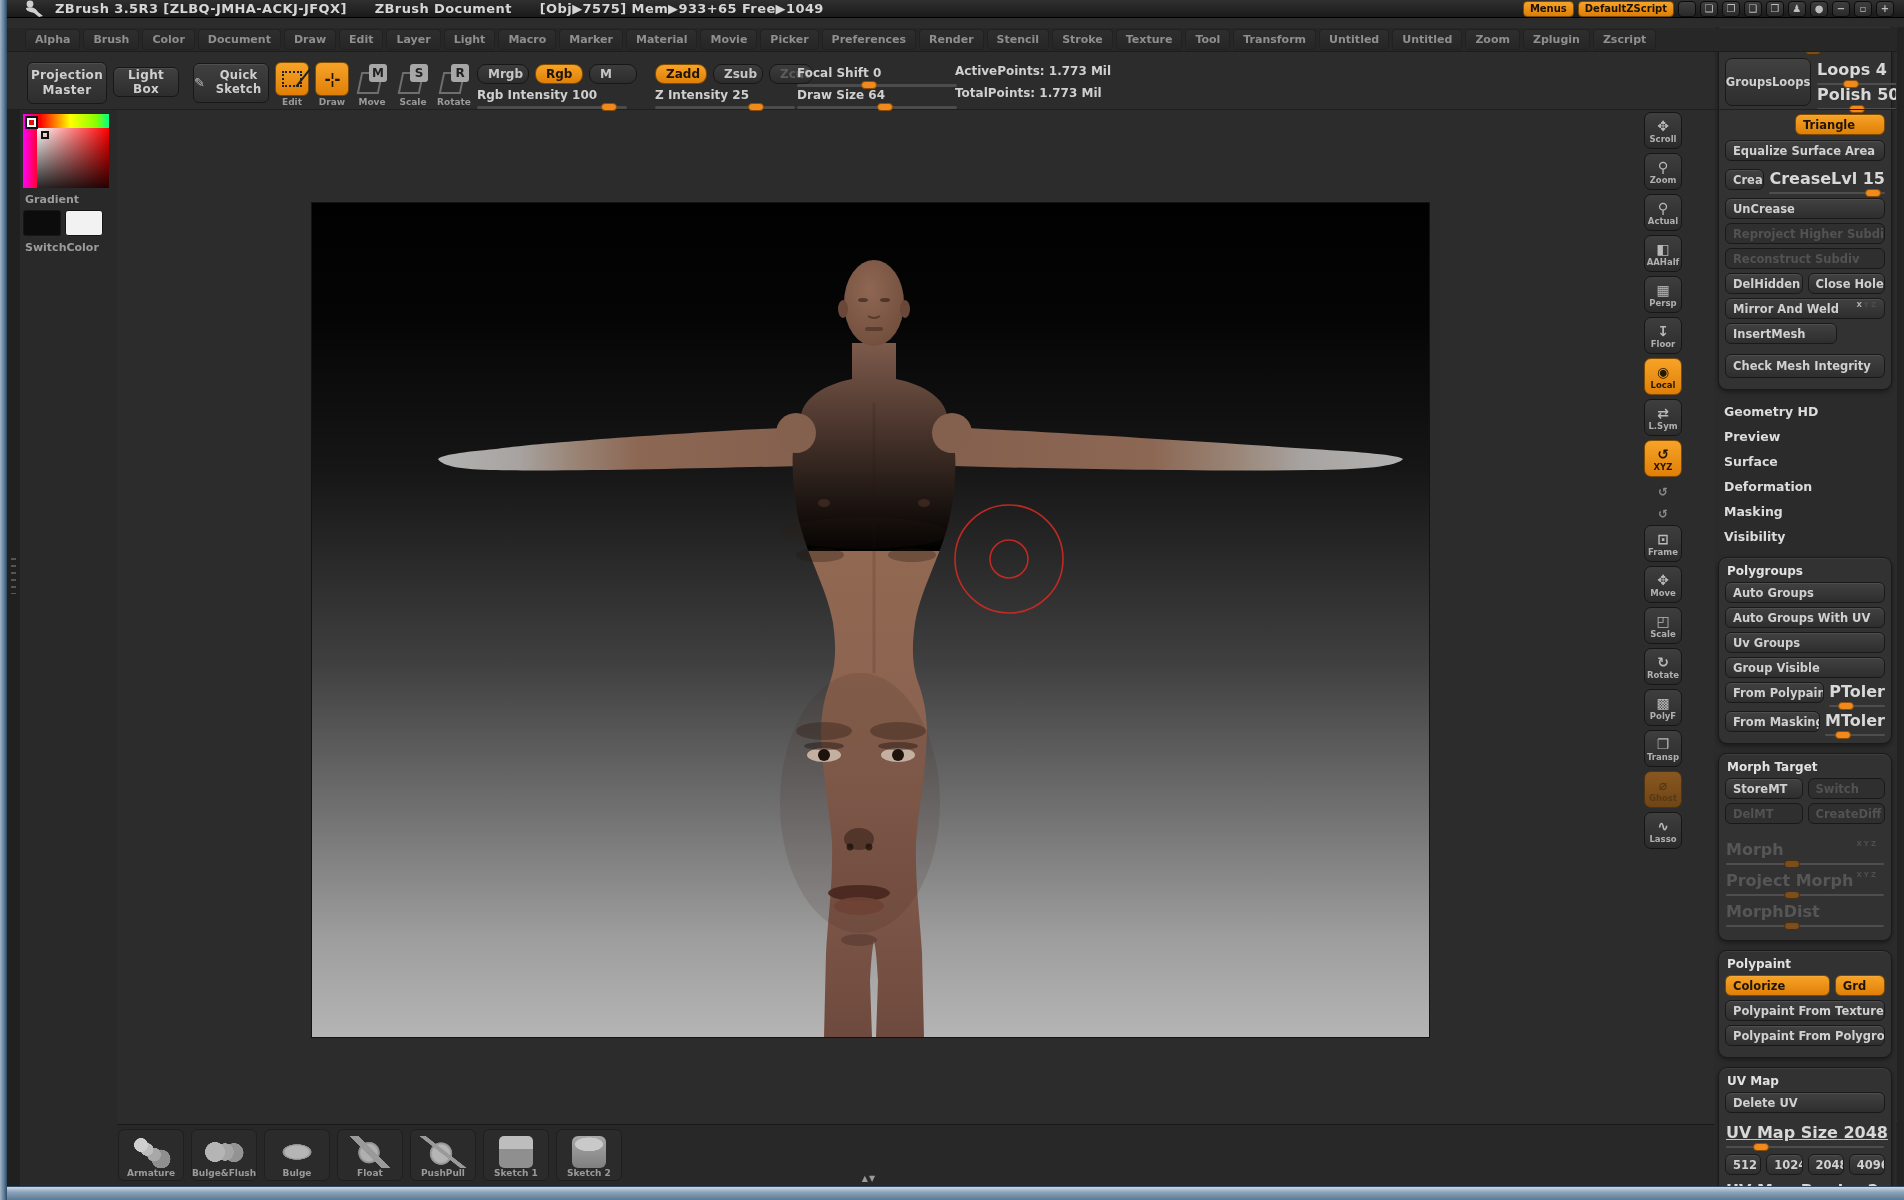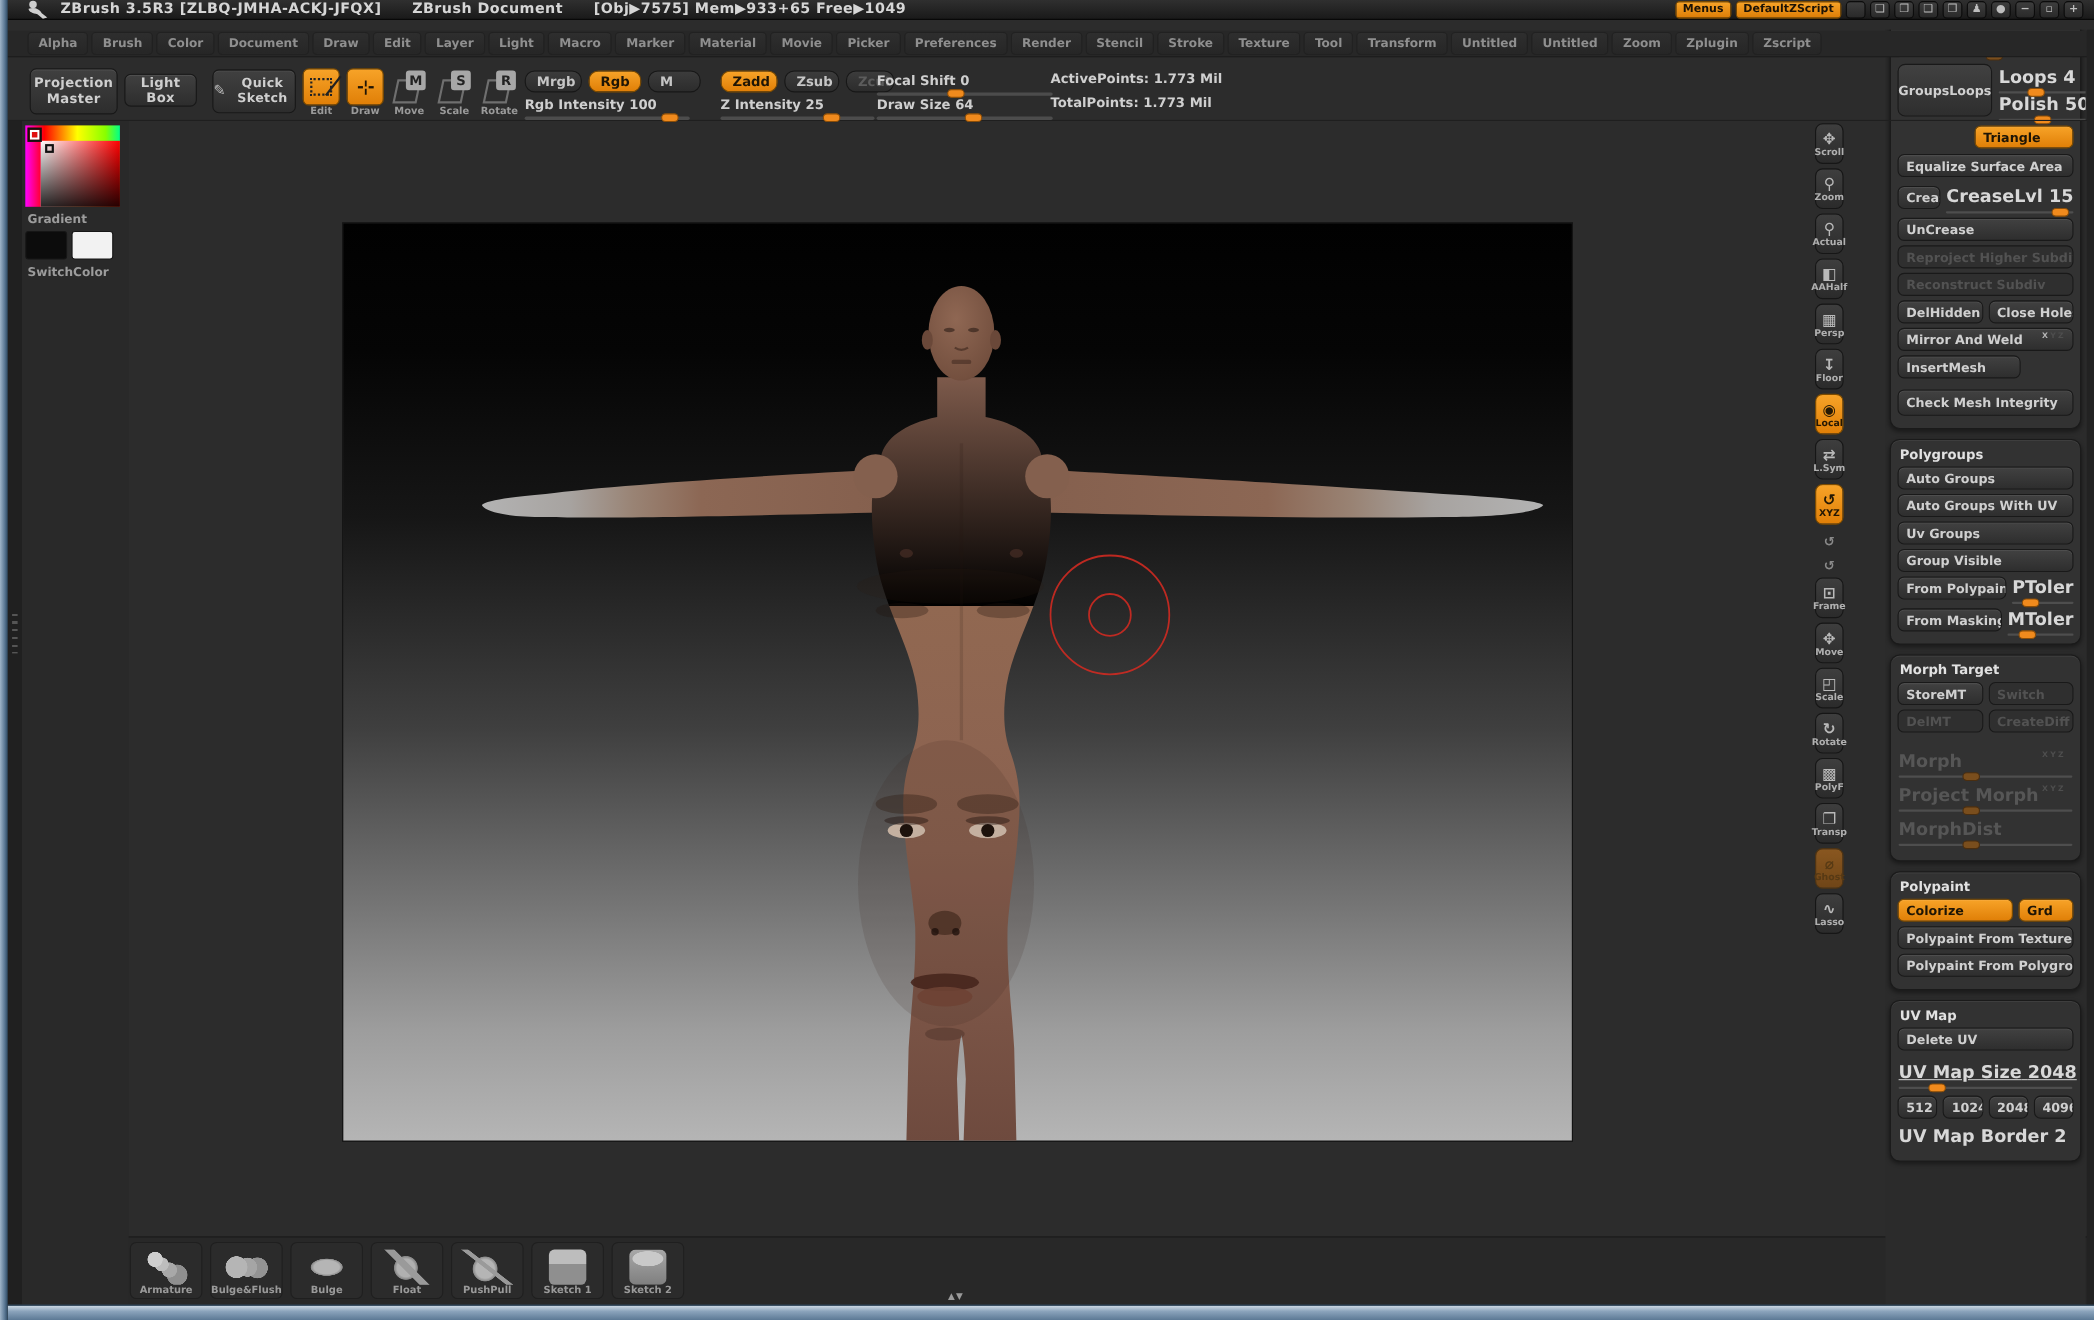--- a/index.html
+++ b/index.html
@@ -86,21 +86,21 @@
   .lt-sub{font-size:11px;color:#9c9c9c;padding:3px 0 2px 2px;}
   .switchrow{display:flex;gap:4px;}
   .swatch{width:38px;height:26px;border:1px solid #161616;border-radius:3px;}
   .swatch.black{background:#0c0c0c;} .swatch.white{background:#f2f2f2;}
   
   .canvas{position:absolute;left:311px;top:202px;width:1119px;height:836px;background:linear-gradient(#010101 0%,#050505 14%,#161616 32%,#3f3f3f 55%,#747474 74%,#9d9d9d 88%,#b5b5b5 100%);border:1px solid #131313;z-index:20;}
   .canvas svg{position:absolute;left:0;top:0;}
   .doc-arrows{position:absolute;left:852px;top:1174px;width:34px;height:12px;color:#9a9a9a;font-size:8px;letter-spacing:1px;text-align:center;z-index:31;}
   
   .right-strip{position:absolute;left:1643px;top:112px;width:40px;display:flex;flex-direction:column;gap:4px;align-items:center;z-index:30;}
-  .strip-btn{width:26px;height:37px;border:1px solid #161616;border-radius:7px;background:linear-gradient(#3e3e3e,#2b2b2b);display:flex;flex-direction:column;align-items:center;justify-content:center;gap:0;}
+  .strip-btn{width:38px;height:37px;border:1px solid #161616;border-radius:7px;background:linear-gradient(#3e3e3e,#2b2b2b);display:flex;flex-direction:column;align-items:center;justify-content:center;gap:0;}
   .strip-btn .strip-icon::before{font-size:14px;color:#b9b9b9;line-height:1;}
   .strip-label{font-size:8.5px;color:#b0b0b0;line-height:1.1;}
   .strip-btn.orange{background:linear-gradient(#f7a328,#e07f07);border-color:#7c4b00;}
   .strip-btn.orange .strip-icon::before,.strip-btn.orange .strip-label{color:#241804;}
   .strip-btn.mini{width:30px;height:18px;border:none;background:none;}
   .strip-btn.mini .strip-icon::before{font-size:12px;color:#8a8a8a;}
   .strip-btn.ghost{background:linear-gradient(#9a5f1e,#7c4a14);border-color:#54350f;opacity:.85;}
   .strip-btn.ghost .strip-icon::before,.strip-btn.ghost .strip-label{color:#5e3c10;}
   [data-name="scroll-icon"]::before{content:"✥";} [data-name="zoom-icon"]::before{content:"⚲";}
   [data-name="actual-icon"]::before{content:"⚲";} [data-name="aahalf-icon"]::before{content:"◧";}
@@ -573,20 +573,34 @@
         <div class="pbtn" data-name="close-holes-button">Close Holes</div>
       </div>
       <div class="pbtn" data-name="mirror-and-weld-button">
         <span>Mirror And Weld</span>
         <span class="axis-mini" data-name="axis-indicator"><span class="ax-x">X</span><span>Y</span><span>Z</span></span>
       </div>
       <div class="pbtn" style="width:112px;" data-name="insert-mesh-button">InsertMesh</div>
       <div class="pbtn" style="margin-top:10px;height:24px;" data-name="check-mesh-integrity-button">Check Mesh Integrity</div>
     </div>
 
+    <div class="collapsed-list" data-name="collapsed-sections">
+
+        <div class="collapsed-h" data-name="collapsed-section-header">Geometry HD</div>
+
+        <div class="collapsed-h" data-name="collapsed-section-header">Preview</div>
+
+        <div class="collapsed-h" data-name="collapsed-section-header">Surface</div>
+
+        <div class="collapsed-h" data-name="collapsed-section-header">Deformation</div>
+
+        <div class="collapsed-h" data-name="collapsed-section-header">Masking</div>
+
+        <div class="collapsed-h" data-name="collapsed-section-header">Visibility</div>
+      </div>
 
     <div class="sec" data-name="polygroups-section">
       <div class="sec-h" data-name="polygroups-header">Polygroups</div>
       <div class="pbtn" data-name="auto-groups-button">Auto Groups</div>
       <div class="pbtn" data-name="auto-groups-with-uv-button">Auto Groups With UV</div>
       <div class="pbtn" data-name="uv-groups-button">Uv Groups</div>
       <div class="pbtn" data-name="group-visible-button">Group Visible</div>
       <div class="prow" style="align-items:flex-start;">
         <div class="pbtn" style="flex:2.4;" data-name="from-polypaint-button">From Polypaint</div>
         <div class="slider-cell">

